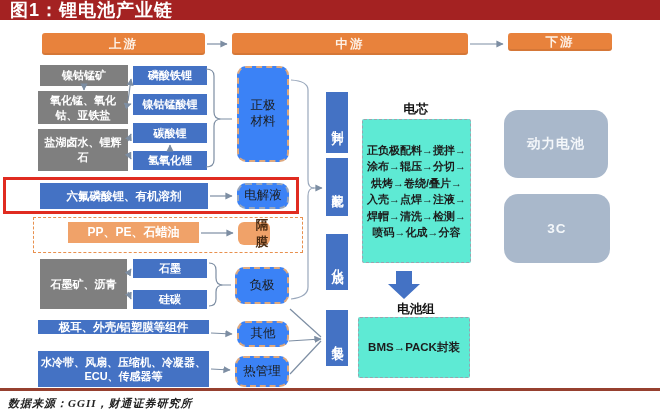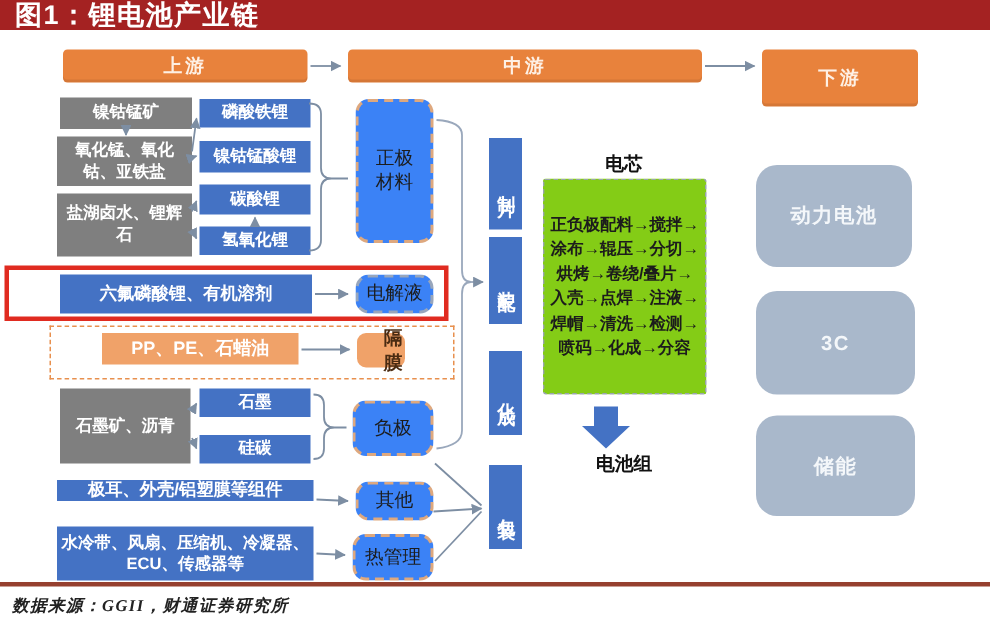--- a/index.html
+++ b/index.html
@@ -15,21 +15,21 @@
   .blue{background:#4472C4;color:#fff;font-weight:bold;font-size:11px;line-height:1.3;padding:1px 2px;}
   .blue.wide{font-size:11.5px;}
   .orangebox{background:#F0A269;color:#fff;font-weight:bold;font-size:12px;}
   .dashlbl{border:2px dashed #DEA87E;border-radius:9px;background:#3b82f6;color:#1c1c1c;
            font-weight:normal;font-size:12.5px;line-height:1.25;}
   .dashlbl.graybrd{border-color:#98A6BC;}
   .seplbl{background:#F0A269;border-radius:6px;color:#4A2B12;font-weight:bold;font-size:12.5px;}
   .vstep{background:#4472C4;color:#fff;font-weight:bold;font-size:12px;
          writing-mode:vertical-rl;text-orientation:upright;letter-spacing:3px;
          display:flex;align-items:center;justify-content:center;}
-  .dashpanel{border:1.5px dashed #9AA4B0;border-radius:2px;background:#84cc16;color:#1c1c1c;
+  .dashpanel{border:1.5px dashed #9AA4B0;border-radius:2px;background:#5eead4;color:#1c1c1c;
              font-size:11px;line-height:1.5;font-weight:bold;padding:3px 4px;}
   .sectlbl{color:#111;font-weight:bold;font-size:12.5px;text-align:center;}
   .app{background:#A9B8CB;color:#F4F7FA;border-radius:14px;font-size:13.5px;font-weight:bold;letter-spacing:1px;}
   .hl-red{border:3px solid #E02B20;background:transparent;z-index:6;}
   .hl-orange{border:1.5px dashed #E8904E;background:transparent;z-index:6;}
   .rule{background:#96402F;}
   .source{color:#222;font-weight:bold;font-style:italic;font-size:11px;
           font-family:"Liberation Serif","DejaVu Serif",serif;letter-spacing:1px;}
   svg.overlay{position:absolute;left:0;top:0;z-index:5;pointer-events:none;}
 </style>
@@ -37,21 +37,21 @@
 <body>
 
 <div id="canvas">
 
   <div class="abs banner" style="left:0;top:9;width:660px;height:20px;">
     <span>图1：锂电池产业链</span>
   </div>
 
   <div class="abs box stage" style="left:42px;top:33px;width:163px;height:22px;">上游</div>
   <div class="abs box stage" style="left:232px;top:33px;width:236px;height:22px;">中游</div>
-  <div class="abs box stage" style="left:508px;top:33px;width:104px;height:38px;">下游</div>
+  <div class="abs box stage" style="left:508px;top:33px;width:104px;height:18px;">下游</div>
 
   <div class="abs box gray" style="left:40px;top:65px;width:88px;height:21px;">镍钴锰矿</div>
   <div class="abs box gray" style="left:38px;top:91px;width:90px;height:33px;">氧化锰、氧化钴、亚铁盐</div>
   <div class="abs box gray" style="left:38px;top:129px;width:90px;height:42px;">盐湖卤水、锂辉石</div>
   <div class="abs box gray" style="left:40px;top:259px;width:87px;height:50px;">石墨矿、沥青</div>
 
   <div class="abs box blue" style="left:133px;top:66px;width:74px;height:19px;">磷酸铁锂</div>
   <div class="abs box blue" style="left:133px;top:94px;width:74px;height:21px;">镍钴锰酸锂</div>
   <div class="abs box blue" style="left:133px;top:123px;width:74px;height:20px;">碳酸锂</div>
   <div class="abs box blue" style="left:133px;top:151px;width:74px;height:19px;">氢氧化锂</div>
@@ -78,24 +78,24 @@
 
   <div class="abs vstep" style="left:326px;top:92px;width:22px;height:61px;">制片</div>
   <div class="abs vstep" style="left:326px;top:158px;width:22px;height:58px;">装配</div>
   <div class="abs vstep" style="left:326px;top:234px;width:22px;height:56px;">化成</div>
   <div class="abs vstep" style="left:326px;top:310px;width:22px;height:56px;">包装</div>
 
   <div class="abs sectlbl" style="left:362px;top:101px;width:108px;">电芯</div>
   <div class="abs box dashpanel" style="left:362px;top:119px;width:109px;height:144px;">正负极配料→搅拌→涂布→辊压→分切→烘烤→卷绕/叠片→入壳→点焊→注液→焊帽→清洗→检测→喷码→化成→分容</div>
 
   <div class="abs sectlbl" style="left:362px;top:301px;width:108px;">电池组</div>
+  <div class="abs box dashpanel" style="left:358px;top:317px;width:112px;height:61px;font-size:11.5px;">BMS→PACK封装</div>
 
   <div class="abs box app" style="left:504px;top:110px;width:104px;height:68px;">动力电池</div>
   <div class="abs box app" style="left:504px;top:194px;width:106px;height:69px;text-align:center;">3C</div>
-  <div class="abs box app" style="left:504px;top:277px;width:106px;height:67px;">储能</div>
 
   <div class="abs rule" style="left:0;top:388px;width:660px;height:3px;"></div>
   <div class="abs source" style="left:8px;top:396px;">数据来源：GGII，财通证券研究所</div>
 
   <svg class="overlay" width="660" height="416" viewBox="0 0 660 416">
     <defs>
       <marker id="arr" markerWidth="8" markerHeight="8" refX="5.5" refY="3" orient="auto">
         <path d="M0,0 L6,3 L0,6 Z" fill="#7D8EA3"></path>
       </marker>
     </defs>

